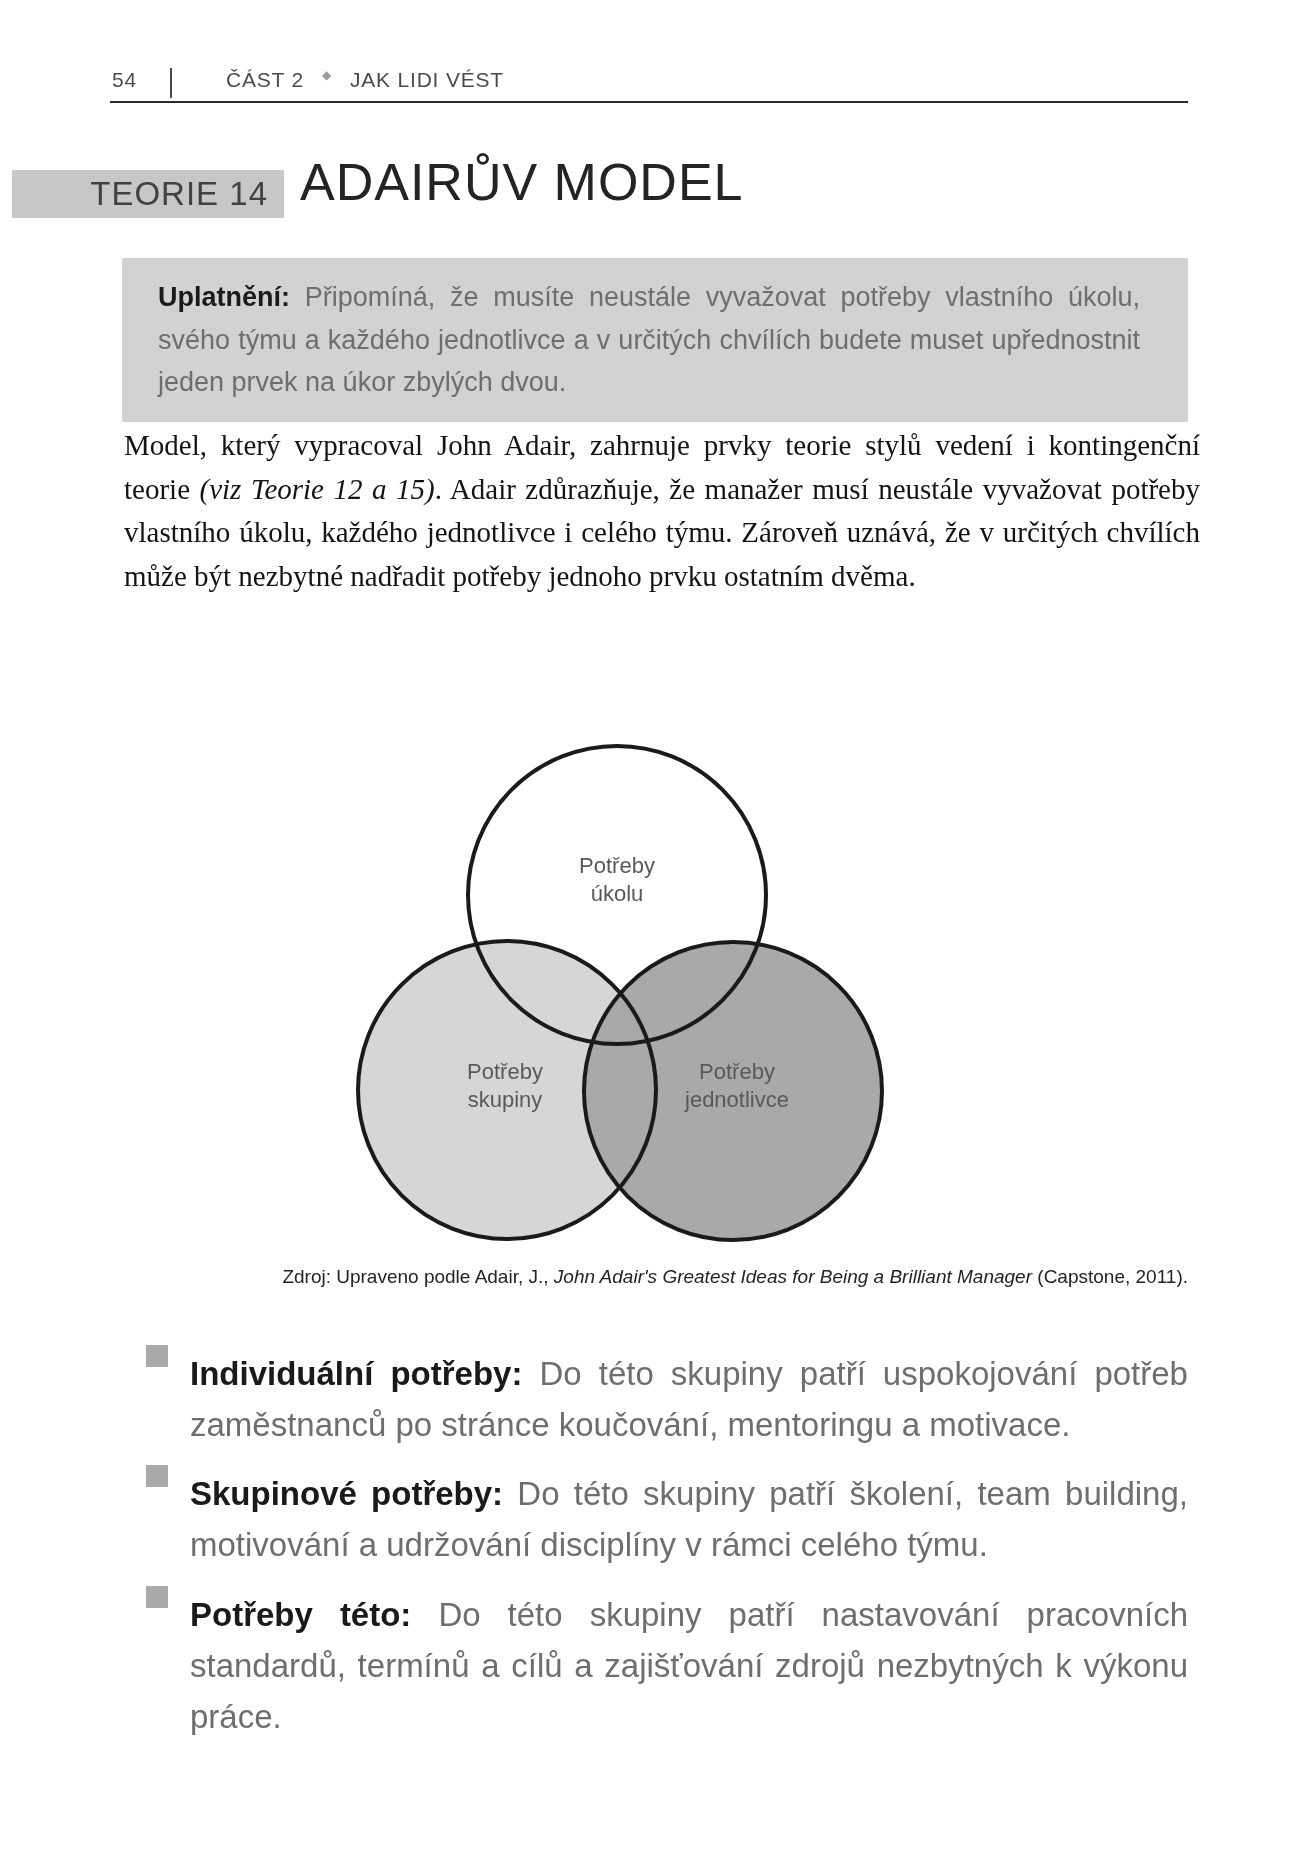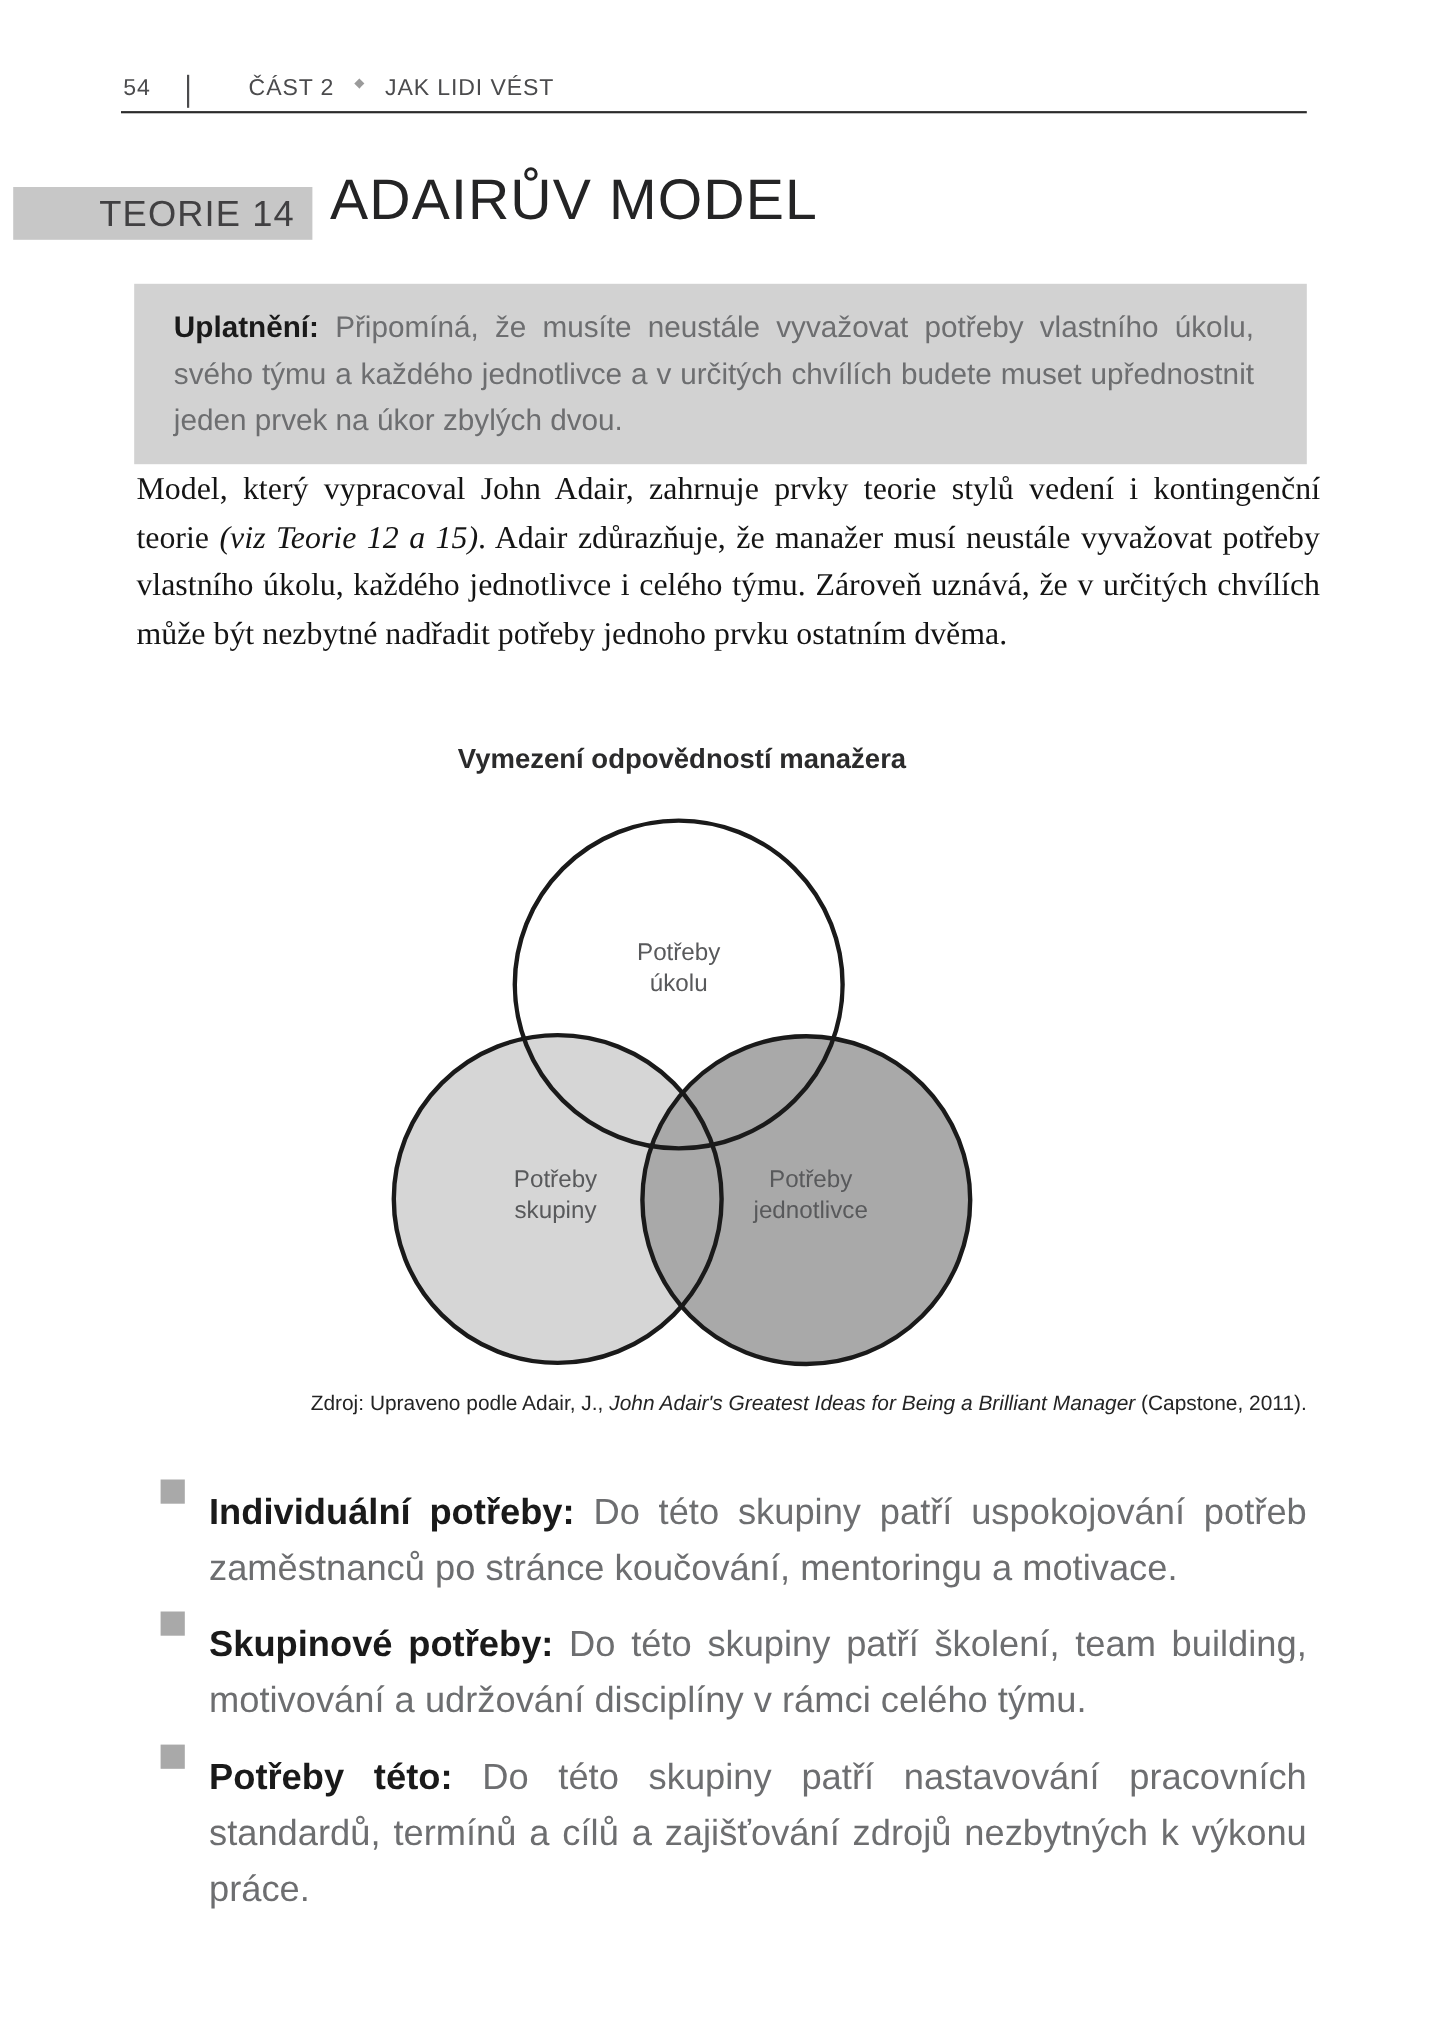--- a/index.html
+++ b/index.html
@@ -88,21 +88,20 @@
     <span>TEORIE 14</span>
   </div>
   <h1 class="heading">ADAIRŮV MODEL</h1>
 
   <section class="appbox" style="background-color: rgb(210, 210, 210);">
     <b>Uplatnění: </b><span class="muted">Připomíná, že musíte neustále vyvažovat potřeby vlastního úkolu, svého týmu a každého jednotlivce a v určitých chvílích budete muset upřednostnit jeden prvek na úkor zbylých dvou.</span>
   </section>
 
   <p class="bodytext"><span>Model, který vypracoval John Adair, zahrnuje prvky teorie stylů vedení i kontingenční teorie </span><i>(viz Teorie 12 a 15)</i><span>. Adair zdůrazňuje, že manažer musí neustále vyvažovat potřeby vlastního úkolu, každého jednotlivce i celého týmu. Zároveň uznává, že v určitých chvílích může být nezbytné nadřadit potřeby jednoho prvku ostatním dvěma.</span></p>
 
-  <h2 class="diagtitle">Vymezení odpovědností manažera</h2>
 
   <svg class="venn" width="1300" height="560" viewBox="0 0 1300 560">
     <circle cx="617" cy="177" r="149" fill="#ffffff"></circle>
     <circle cx="507" cy="372" r="149" fill="#d6d6d6"></circle>
     <circle cx="733" cy="373" r="149" fill="#a9a9a9"></circle>
     <circle class="ring" cx="507" cy="372" r="149" stroke="#1a1a1a"></circle>
     <circle class="ring" cx="733" cy="373" r="149" stroke="#1a1a1a"></circle>
     <circle class="ring" cx="617" cy="177" r="149" stroke="#1a1a1a"></circle>
   </svg>
 

